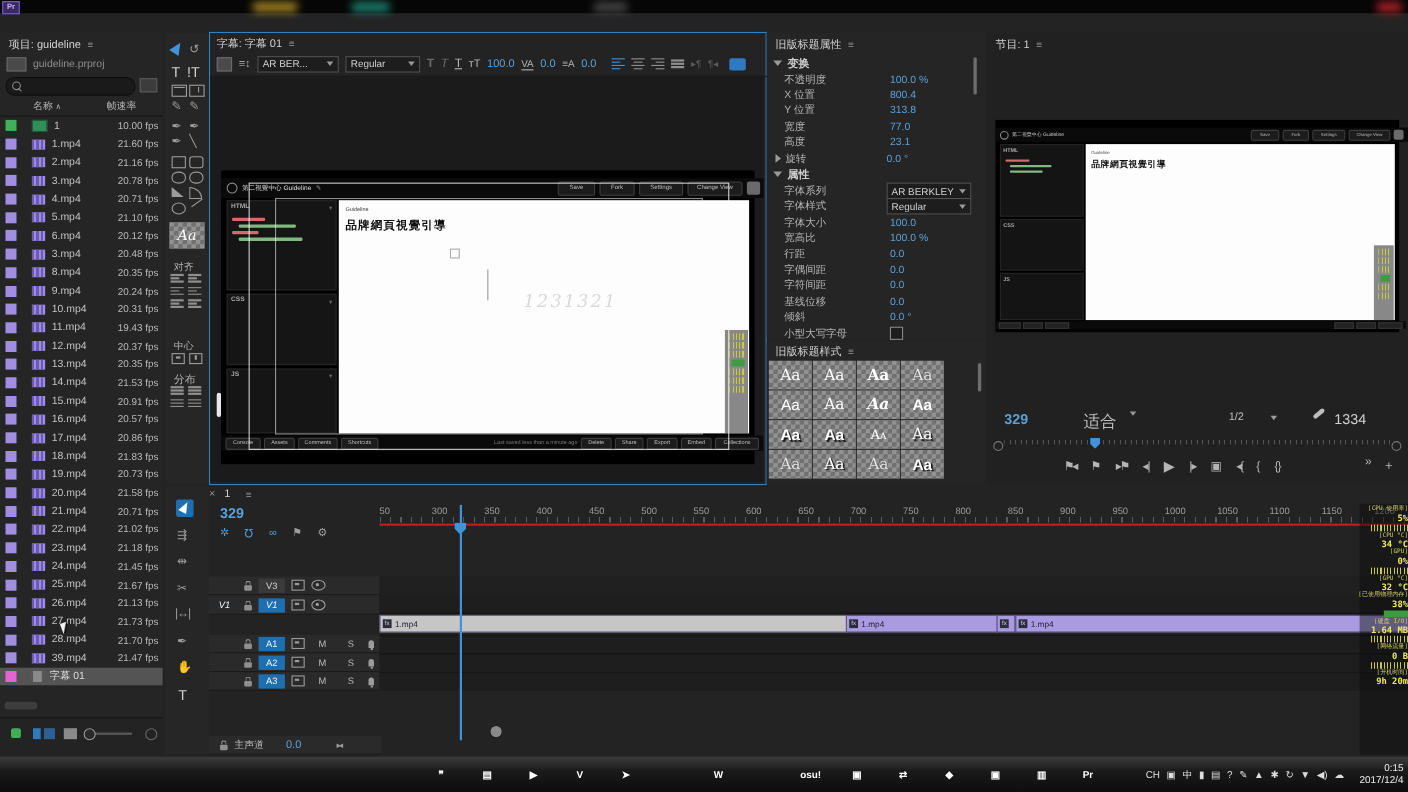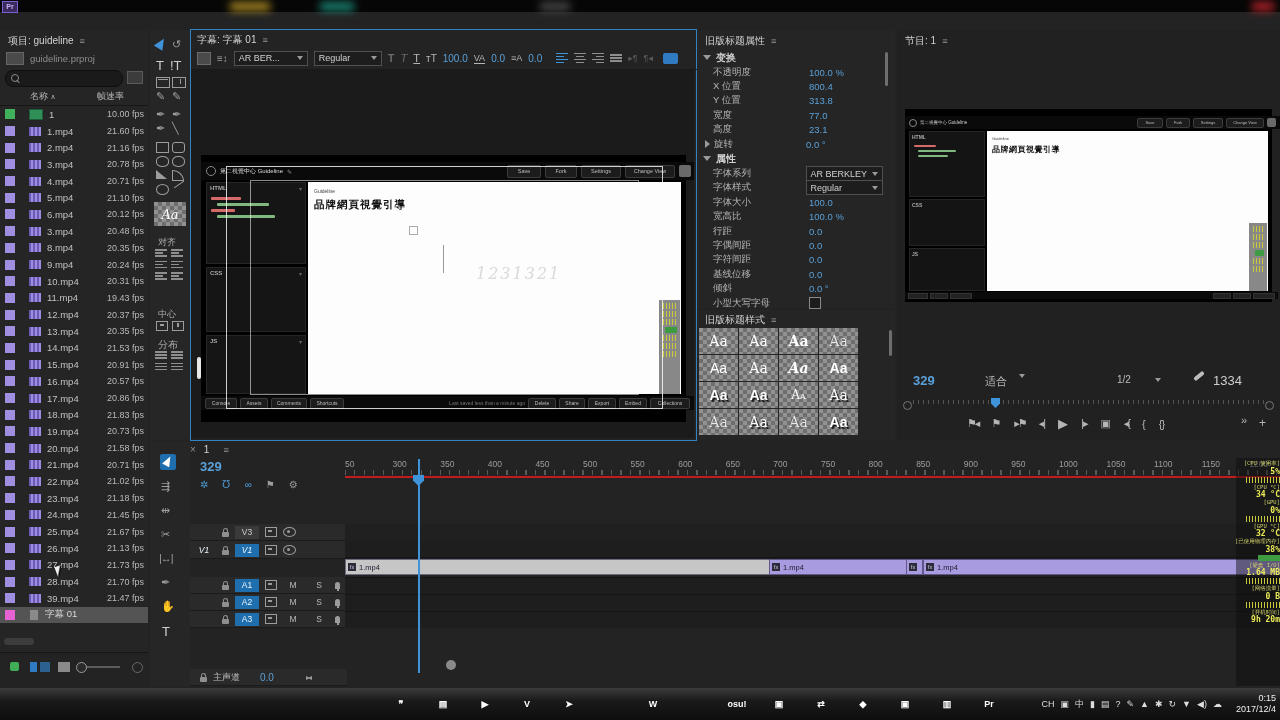--- a/index.html
+++ b/index.html
@@ -736,21 +736,21 @@
         <span style="width:16px;height:4px;background:#222;border:1px solid #333;"></span>
         <span style="width:20px;height:4px;background:#222;border:1px solid #333;"></span>
         <span style="flex:1;"></span>
         <span style="width:16px;height:4px;background:#222;border:1px solid #333;"></span>
         <span style="width:16px;height:4px;background:#222;border:1px solid #333;"></span>
         <span style="width:20px;height:4px;background:#222;border:1px solid #333;"></span>
       </div>
     </div>
 
     <div class="abs blue" style="left:16px;top:343px;font-size:13px;font-weight:bold;">329</div>
-    <div class="abs" style="left:88px;top:344px;display:flex;align-items:flex-start;gap:12px;color:#bdbdbd;font-size:11px;">
+    <div class="abs" style="left:88px;top:344px;display:flex;align-items:flex-start;gap:12px;color:#bdbdbd;font-size:15px;">
         <span>适合</span>
         <span class="ddc"></span>
       </div>
     <div class="abs" style="left:220px;top:344px;display:flex;align-items:center;gap:24px;color:#bdbdbd;font-size:10px;">
         <span>1/2</span>
         <span class="ddc"></span>
       </div>
     <div class="abs" style="left:296px;top:344px;width:12px;height:4px;background:#bdbdbd;transform:rotate(-40deg);border-radius:2px;"></div>
     <div class="abs" style="left:316px;top:343px;color:#cfcfcf;font-size:13px;">1334</div>
 

